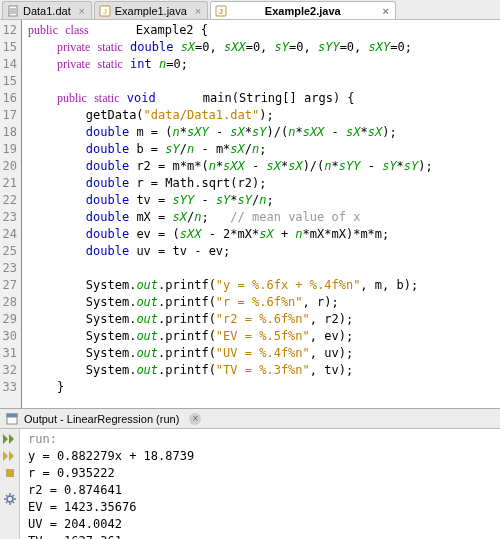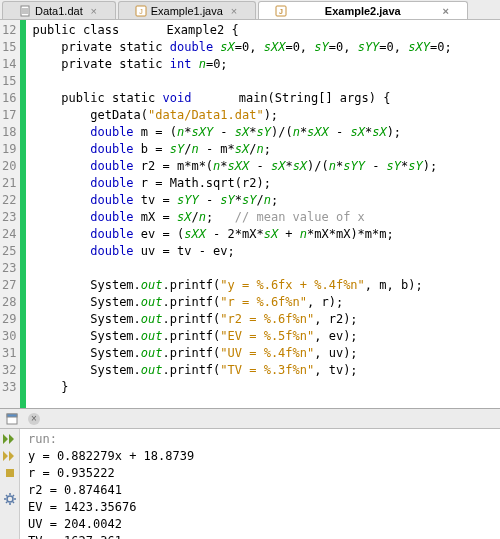--- a/index.html
+++ b/index.html
@@ -17,21 +17,21 @@
     display: flex;
     background: #ececec;
     border-bottom: 1px solid #bbb;
     height: 20px;
     align-items: flex-end;
   }
   .tab {
     display: flex;
     align-items: center;
     gap: 4px;
-    padding: 2px 16px;
+    padding: 2px 4px;
     background: #e0e0e0;
     border: 1px solid #bbb;
     border-bottom: none;
     border-radius: 3px 3px 0 0;
     margin-left: 2px;
     height: 18px;
     font-size: 11px;
     cursor: pointer;
   }
   .tab.active { background: #fff; font-weight: bold; gap: 38px; }
@@ -43,40 +43,40 @@
   }
   .editor {
     display: flex;
     flex: 1;
     background: #fff;
     overflow: hidden;
     border-bottom: 1px solid #aaa;
   }
   .gutter {
     background: #f0f0f0;
-    border-right: 6px solid #22c55e;
+    border-right: 1px solid #22c55e;
     padding: 2px 4px 2px 2px;
     text-align: right;
     color: #888;
     font-family: "DejaVu Sans Mono", monospace;
     font-size: 12px;
     line-height: 17px;
     user-select: none;
     min-width: 22px;
   }
   .code {
     padding: 2px 6px;
     font-family: "DejaVu Sans Mono", monospace;
     font-size: 12px;
     line-height: 17px;
     white-space: pre;
     overflow: auto;
     flex: 1;
   }
-  .kw { color: #000000; }
+  .kw { color: #a21caf; font-family: Liberation Serif, serif; }
   .type { color: #0000c0; }
   .field { color: #009900; font-style: italic; }
   .str { color: #c08000; }
   .com { color: #999; }
   .bold { font-weight: normal; margin-left: 40px; }
   .out-title {
     display: flex;
     align-items: center;
     gap: 6px;
     background: #ececec;
@@ -189,20 +189,21 @@
   <div class="code" id="code"><div><span class="kw">public</span><span> </span><span class="kw">class</span><span> </span><span class="bold">Example2</span><span> {</span></div><div><span>    </span><span class="kw">private</span><span> </span><span class="kw">static</span><span> </span><span class="type">double</span><span> </span><span class="field">sX</span><span>=0, </span><span class="field">sXX</span><span>=0, </span><span class="field">sY</span><span>=0, </span><span class="field">sYY</span><span>=0, </span><span class="field">sXY</span><span>=0;</span></div><div><span>    </span><span class="kw">private</span><span> </span><span class="kw">static</span><span> </span><span class="type">int</span><span> </span><span class="field">n</span><span>=0;</span></div><div>&nbsp;</div><div><span>    </span><span class="kw">public</span><span> </span><span class="kw">static</span><span> </span><span class="type">void</span><span> </span><span class="bold">main</span><span>(String[] args) {</span></div><div><span>        getData(</span><span class="str">"data/Data1.dat"</span><span>);</span></div><div><span>        </span><span class="type">double</span><span> m = (</span><span class="field">n</span><span>*</span><span class="field">sXY</span><span> - </span><span class="field">sX</span><span>*</span><span class="field">sY</span><span>)/(</span><span class="field">n</span><span>*</span><span class="field">sXX</span><span> - </span><span class="field">sX</span><span>*</span><span class="field">sX</span><span>);</span></div><div><span>        </span><span class="type">double</span><span> b = </span><span class="field">sY</span><span>/</span><span class="field">n</span><span> - m*</span><span class="field">sX</span><span>/</span><span class="field">n</span><span>;</span></div><div><span>        </span><span class="type">double</span><span> r2 = m*m*(</span><span class="field">n</span><span>*</span><span class="field">sXX</span><span> - </span><span class="field">sX</span><span>*</span><span class="field">sX</span><span>)/(</span><span class="field">n</span><span>*</span><span class="field">sYY</span><span> - </span><span class="field">sY</span><span>*</span><span class="field">sY</span><span>);</span></div><div><span>        </span><span class="type">double</span><span> r = Math.sqrt(r2);</span></div><div><span>        </span><span class="type">double</span><span> tv = </span><span class="field">sYY</span><span> - </span><span class="field">sY</span><span>*</span><span class="field">sY</span><span>/</span><span class="field">n</span><span>;</span></div><div><span>        </span><span class="type">double</span><span> mX = </span><span class="field">sX</span><span>/</span><span class="field">n</span><span>;   </span><span class="com">// mean value of x</span></div><div><span>        </span><span class="type">double</span><span> ev = (</span><span class="field">sXX</span><span> - 2*mX*</span><span class="field">sX</span><span> + </span><span class="field">n</span><span>*mX*mX)*m*m;</span></div><div><span>        </span><span class="type">double</span><span> uv = tv - ev;</span></div><div>&nbsp;</div><div><span>        System.</span><span class="field">out</span><span>.printf(</span><span class="str">"y = %.6fx + %.4f%n"</span><span>, m, b);</span></div><div><span>        System.</span><span class="field">out</span><span>.printf(</span><span class="str">"r = %.6f%n"</span><span>, r);</span></div><div><span>        System.</span><span class="field">out</span><span>.printf(</span><span class="str">"r2 = %.6f%n"</span><span>, r2);</span></div><div><span>        System.</span><span class="field">out</span><span>.printf(</span><span class="str">"EV = %.5f%n"</span><span>, ev);</span></div><div><span>        System.</span><span class="field">out</span><span>.printf(</span><span class="str">"UV = %.4f%n"</span><span>, uv);</span></div><div><span>        System.</span><span class="field">out</span><span>.printf(</span><span class="str">"TV = %.3f%n"</span><span>, tv);</span></div><div><span>    }</span></div></div>
 </div>
 
 <div class="out-title">
   <span class="win-icon">
     <svg viewBox="0 0 12 12" width="12" height="12">
         <rect x="1" y="1" width="10" height="10" fill="#fff" stroke="#888"></rect>
         <rect x="1" y="1" width="10" height="3" fill="#5a8fc7" stroke="#888"></rect>
       </svg>
   </span>
+  <span>Output - LinearRegression (run)</span>
   <span class="close">×</span>
 </div>
 
 <div class="output-area">
   <div class="out-toolbar">
     <span class="tool-btn">
       <svg viewBox="0 0 16 14" width="16" height="14">
           <path d="M1 2 L6 7 L1 12 Z M7 2 L12 7 L7 12 Z" fill="#6a9a2a"></path>
         </svg>
     </span>

